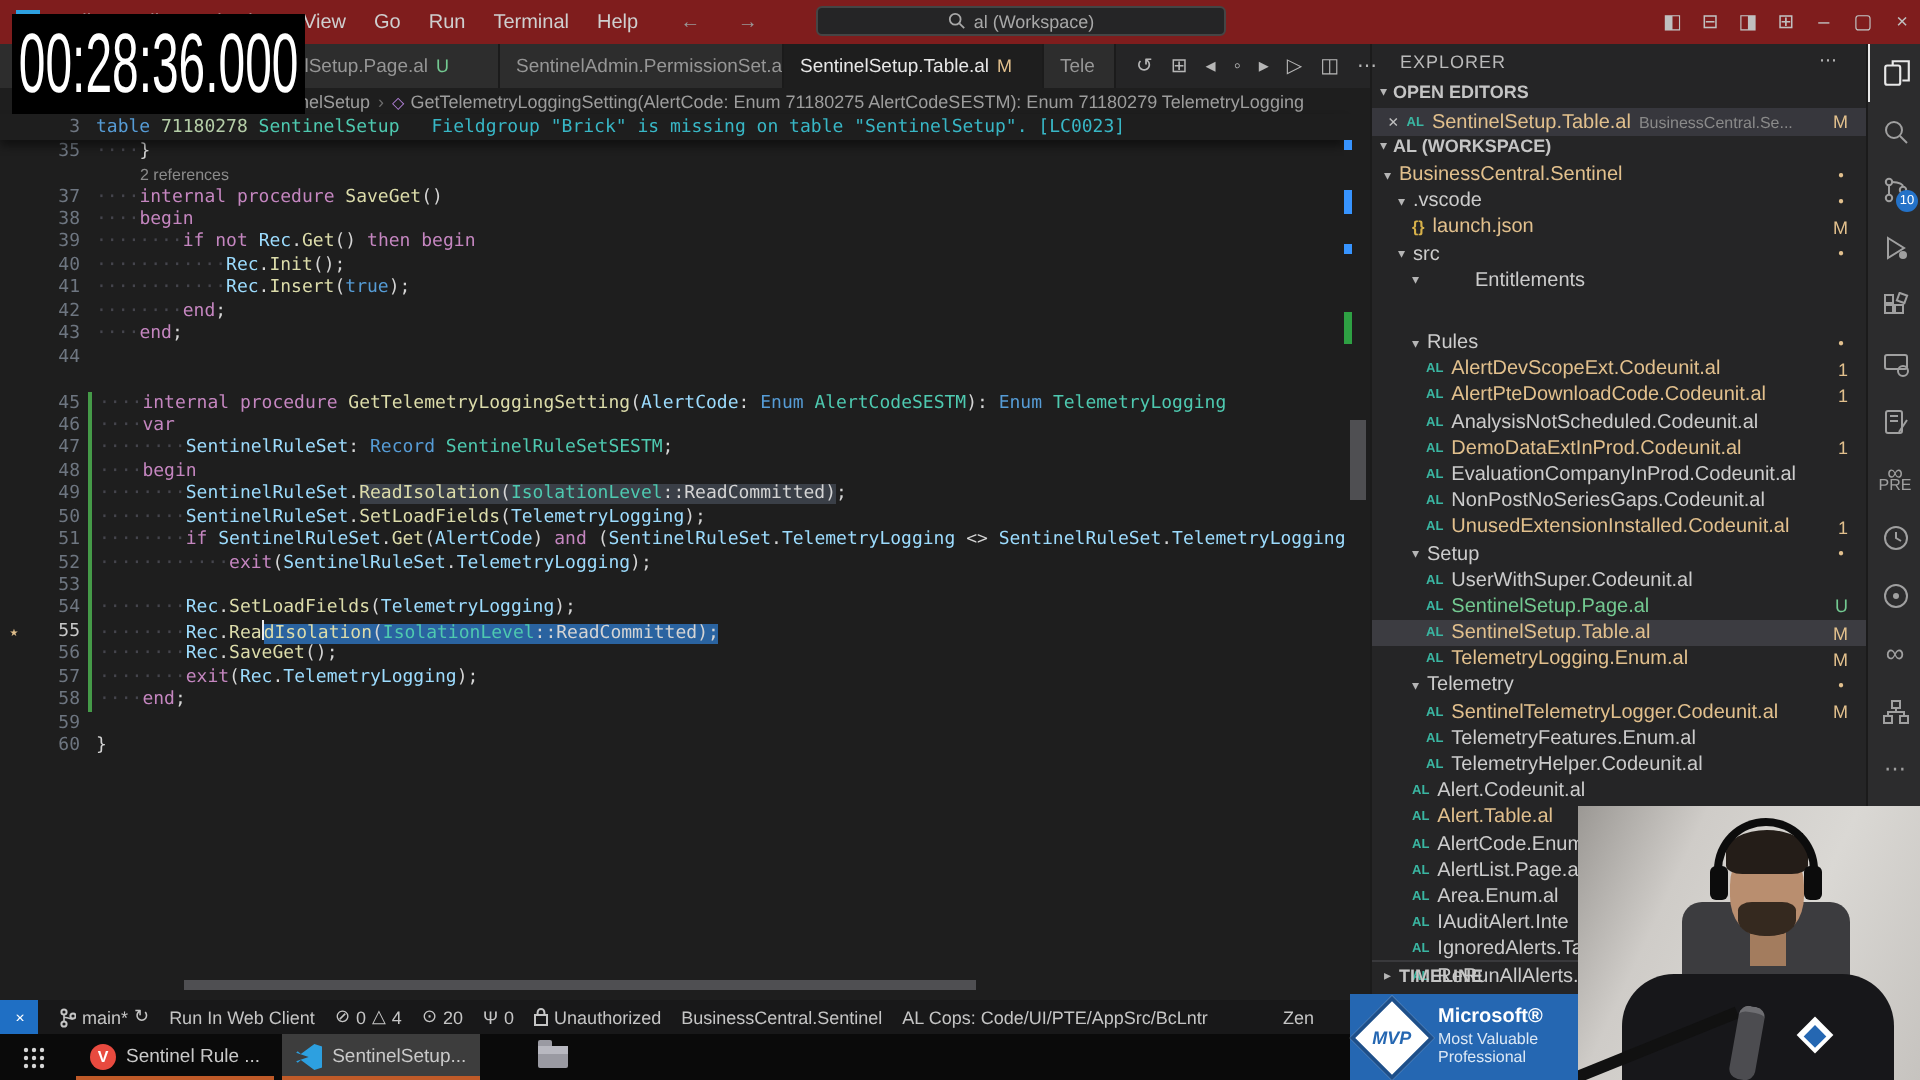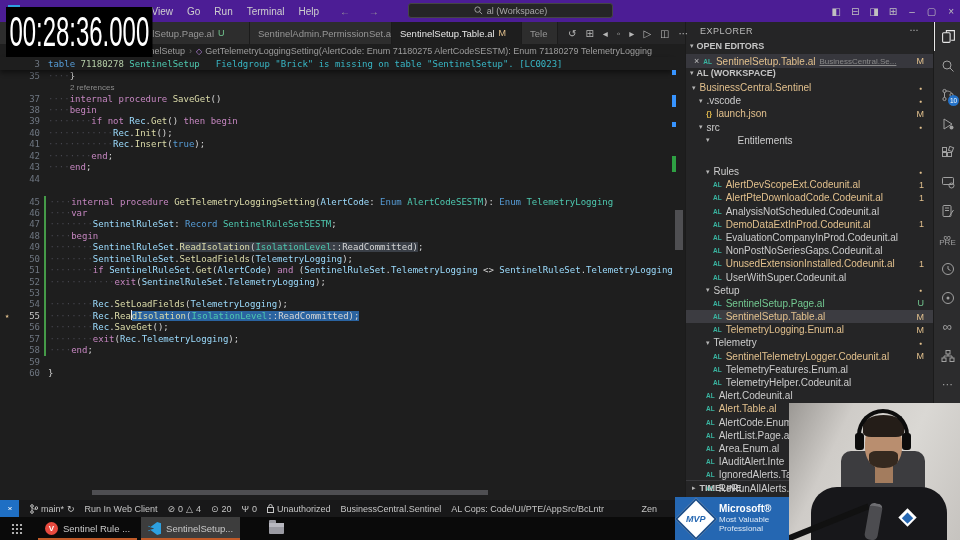--- a/index.html
+++ b/index.html
@@ -1,20 +1,20 @@
 <!DOCTYPE html>
 <html><head>
 <meta charset="utf-8">
 <style>
   html,body{margin:0;padding:0;background:#000;}
   *{box-sizing:border-box;}
   #screen{position:relative;width:960px;height:540px;background:#1e1e1e;overflow:hidden;
           font-family:"Liberation Sans","DejaVu Sans",sans-serif;color:#cccccc;}
   
-  #titlebar{position:absolute;left:0;top:0;width:960px;height:22px;background:#4c1d95;
+  #titlebar{position:absolute;left:0;top:0;width:960px;height:22px;background:#7f1d1d;
             display:flex;align-items:center;font-size:10px;color:#cfcfcf;z-index:20;}
   #vscode-logo{width:12px;height:12px;margin:0 8px 0 8px;background:#2da0e0;
                clip-path:polygon(70% 0,100% 10%,100% 90%,70% 100%,18% 62%,6% 72%,0 66%,48% 50%,0 34%,6 28%,18% 38%);}
   .menu-item{padding:0 7px;cursor:default;}
   .nav-arrows{margin-left:14px;color:#9a9a9a;letter-spacing:8px;}
   #cmd-center{position:absolute;left:408px;top:3px;width:205px;height:15px;background:#252526;
               border:1px solid #454545;border-radius:3px;display:flex;align-items:center;justify-content:center;
               gap:4px;font-size:9px;color:#a8a8a8;}
   #title-right{position:absolute;right:6px;top:0;height:22px;display:flex;align-items:center;gap:12px;
                font-size:10px;color:#c0c0c0;}
@@ -58,21 +58,21 @@
   #sidebar{position:absolute;left:685px;top:22px;width:248px;height:518px;background:#252526;
            border-left:1px solid #1b1b1b;z-index:3;font-size:10px;}
   .side-head{position:absolute;left:14px;font-size:9px;color:#bbbbbb;letter-spacing:.5px;}
   .sect-head{position:absolute;left:4px;font-weight:bold;font-size:9px;color:#c5c5c5;display:flex;gap:3px;align-items:center;}
   .chev{font-size:7px;color:#b5b5b5;}
   #open-editor-row{position:absolute;left:0;top:32px;width:248px;height:14px;background:#37373d;
                    display:flex;align-items:center;gap:4px;padding-left:8px;}
   .al-ico{color:#3ab6a2;font-size:6.5px;font-weight:bold;flex:none;}
   .json-ico{color:#d8b24a;font-size:8px;font-weight:bold;flex:none;}
   .close-x{color:#c0c0c0;font-size:9px;}
-  .detail{color:#8a8a8a;font-size:8px;text-decoration:underline;}
+  .detail{color:#8a8a8a;font-size:8px;}
   #tree{position:absolute;left:0;top:59px;width:248px;}
   .trow{height:13.2px;display:flex;align-items:center;gap:4px;white-space:nowrap;overflow:hidden;}
   .trow.selected{background:#3c3c41;}
   .lbl-def{color:#cccccc}.lbl-mod{color:#e2c08d}.lbl-new{color:#73c991}
   .tbadge{margin-left:auto;margin-right:10px;font-size:9px;flex:none;}
   .tdot{margin-left:auto;margin-right:12px;color:#e2c08d;font-size:5px;flex:none;}
   #timeline-row{position:absolute;left:0;top:458px;width:248px;height:15px;border-top:1px solid #39393c;
                 display:flex;align-items:center;gap:4px;padding-left:6px;font-weight:bold;font-size:9px;color:#c5c5c5;}
   
   #activitybar{position:absolute;left:933px;top:22px;width:27px;height:518px;background:#2c2c2d;
@@ -334,28 +334,28 @@
         </div>
         <div class="trow" style="padding-left: 27px;">
           <span class="al-ico">AL</span>
           <span class="lbl-def">NonPostNoSeriesGaps.Codeunit.al</span>
         </div>
         <div class="trow" style="padding-left: 27px;">
           <span class="al-ico">AL</span>
           <span class="lbl-mod">UnusedExtensionInstalled.Codeunit.al</span>
           <span class="tbadge lbl-mod">1</span>
         </div>
-        <div class="trow" style="padding-left: 27px;">
-          <span class="al-ico">AL</span>
-          <span class="lbl-def">UserWithSuper.Codeunit.al</span>
-        </div>
         <div class="trow" style="padding-left: 20px;">
           <span class="chev">▾</span>
           <span class="lbl-def">Setup</span>
           <span class="tdot">●</span>
+        </div>
+        <div class="trow" style="padding-left: 27px;">
+          <span class="al-ico">AL</span>
+          <span class="lbl-def">UserWithSuper.Codeunit.al</span>
         </div>
         <div class="trow" style="padding-left: 27px;">
           <span class="al-ico">AL</span>
           <span class="lbl-new">SentinelSetup.Page.al</span>
           <span class="tbadge lbl-new">U</span>
         </div>
         <div class="trow selected" style="padding-left: 27px;">
           <span class="al-ico">AL</span>
           <span class="lbl-mod">SentinelSetup.Table.al</span>
           <span class="tbadge lbl-mod">M</span>

